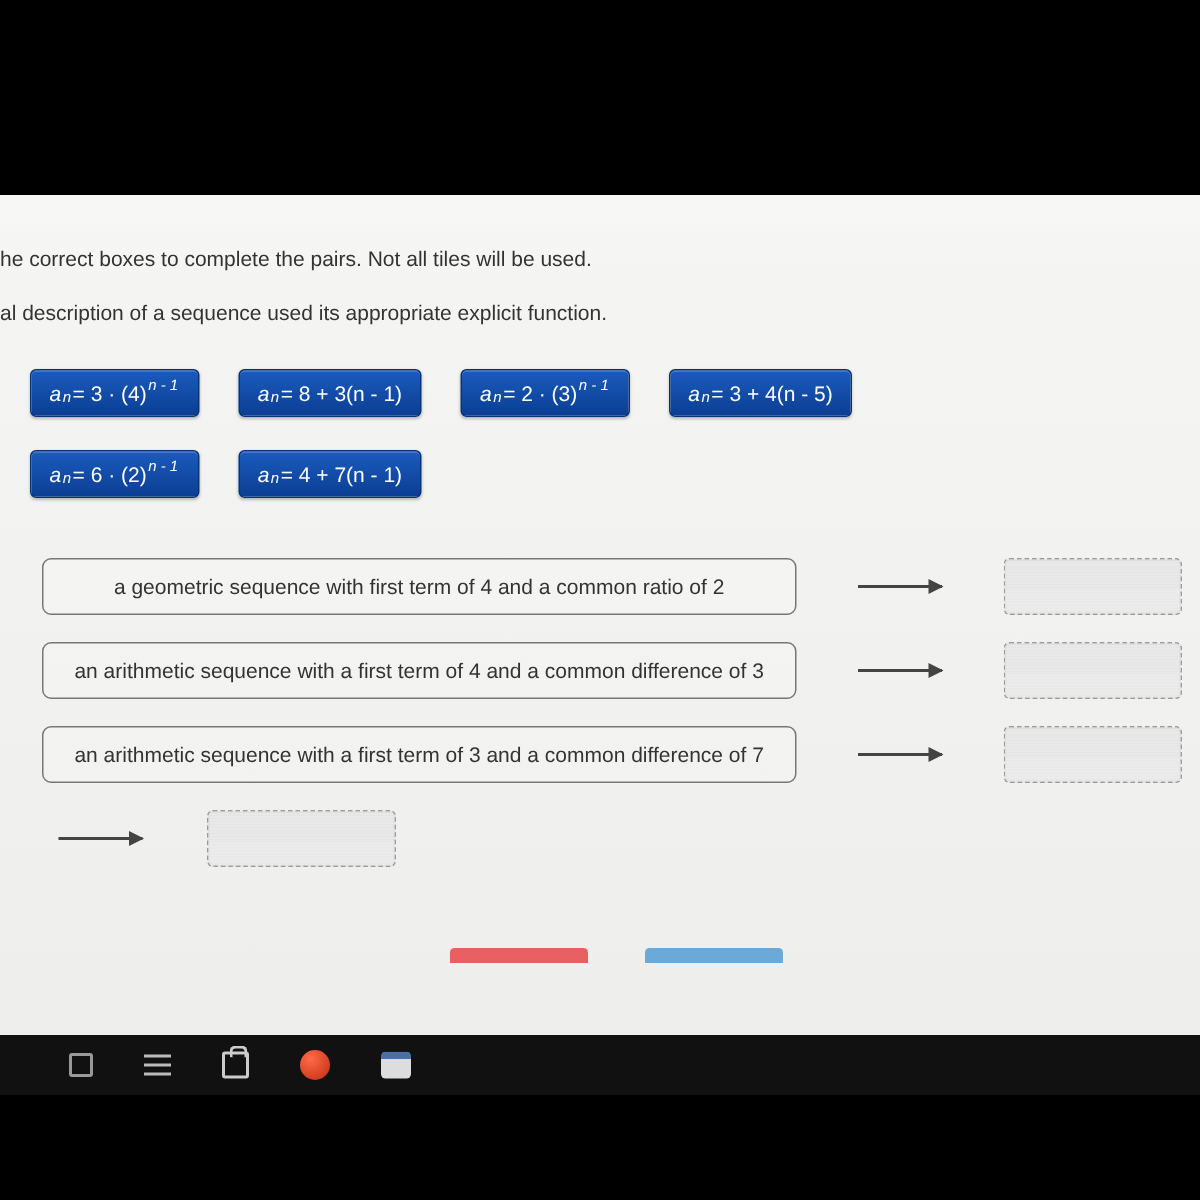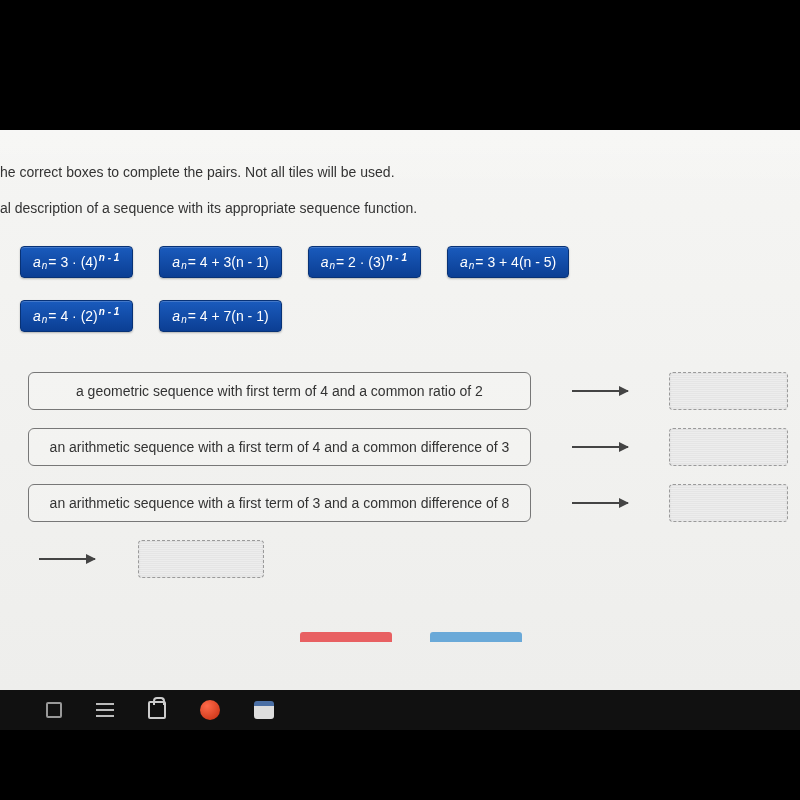--- a/index.html
+++ b/index.html
@@ -64,21 +64,21 @@
       padding: 7px 12px;
       border-radius: 4px;
       border: 1px solid #083276;
       font-size: 14px;
       box-shadow: 0 1px 2px rgba(0,0,0,0.25), inset 0 1px 0 rgba(255,255,255,0.18);
       display: flex;
       align-items: center;
       white-space: nowrap;
     }
     .tile sub { font-size: 10px; font-style: italic; transform: translateY(3px); display:inline-block; margin: 0 1px; }
-    .tile sup { font-size: 10px; font-style: italic; transform: translateY(-5px); display:inline-block; margin: 0 1px; font-weight: bold; }
+    .tile sup { font-size: 10px; font-style: italic; transform: translateY(-5px); display:inline-block; margin: 0 1px; }
     .tile .it { font-style: italic; }
     .matches {
       position: absolute;
       left: 28px;
       top: 372px;
       width: 760px;
     }
     .match-row {
       display: flex;
       align-items: center;
@@ -168,51 +168,51 @@
     .tb-box-gray { width: 20px; height: 18px; background: #ddd; border-radius: 3px; border-top: 5px solid #4a6fa5; }
   </style>
 </head>
 <body>
 
 <div class="screen">
   <div class="page-bg"></div>
   <div class="screen-glare"></div>
 
   <div class="instr">he correct boxes to complete the pairs. Not all tiles will be used.</div>
-  <div class="instr2">al description of a sequence with its appropriate sequence function.</div>
+  <div class="instr2">al description of a sequence used its appropriate explicit function.</div>
 
   <div class="tile-row r1">
     <div class="tile">
         <span class="it">a</span>
         <sub>n</sub>
         <span> = 3 · (4)</span>
         <sup>n - 1</sup>
       </div>
     <div class="tile">
         <span class="it">a</span>
         <sub>n</sub>
-        <span> = 4 + 3(n - 1)</span>
+        <span> = 8 + 3(n - 1)</span>
       </div>
     <div class="tile">
         <span class="it">a</span>
         <sub>n</sub>
         <span> = 2 · (3)</span>
         <sup>n - 1</sup>
       </div>
     <div class="tile">
         <span class="it">a</span>
         <sub>n</sub>
         <span> = 3 + 4(n - 5)</span>
       </div>
   </div>
   <div class="tile-row r2">
     <div class="tile">
         <span class="it">a</span>
         <sub>n</sub>
-        <span> = 4 · (2)</span>
+        <span> = 6 · (2)</span>
         <sup>n - 1</sup>
       </div>
     <div class="tile">
         <span class="it">a</span>
         <sub>n</sub>
         <span> = 4 + 7(n - 1)</span>
       </div>
   </div>
 
   <div class="matches">
@@ -224,21 +224,21 @@
       <div class="drop-box"></div>
     </div>
     <div class="match-row">
       <div class="desc-box">an arithmetic sequence with a first term of 4 and a common difference of 3</div>
       <div class="arrow-wrap">
           <div class="arrow-line"></div>
         </div>
       <div class="drop-box"></div>
     </div>
     <div class="match-row">
-      <div class="desc-box">an arithmetic sequence with a first term of 3 and a common difference of 8</div>
+      <div class="desc-box">an arithmetic sequence with a first term of 3 and a common difference of 7</div>
       <div class="arrow-wrap">
           <div class="arrow-line"></div>
         </div>
       <div class="drop-box"></div>
     </div>
     <div class="match-row">
       <div class="arrow-wrap">
           <div class="arrow-line"></div>
         </div>
       <div class="drop-box"></div>

